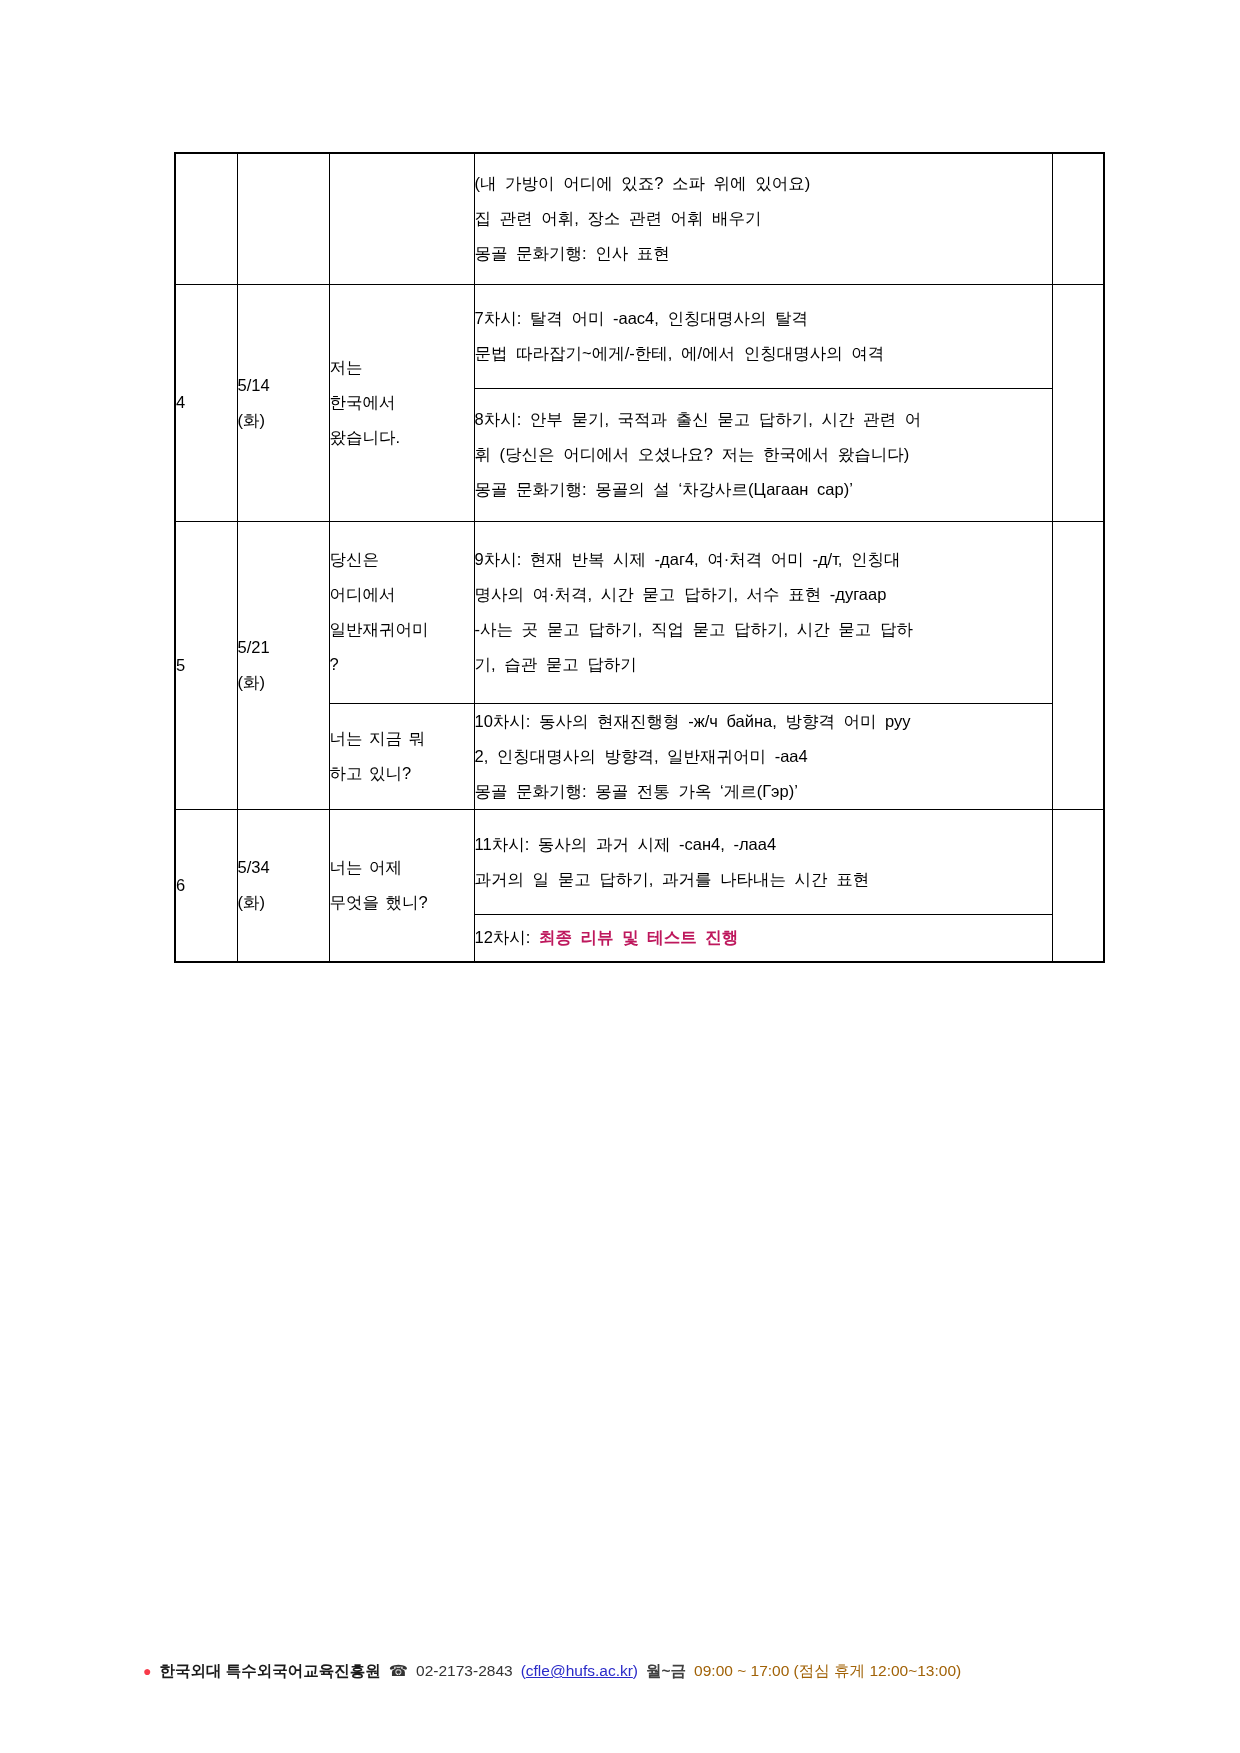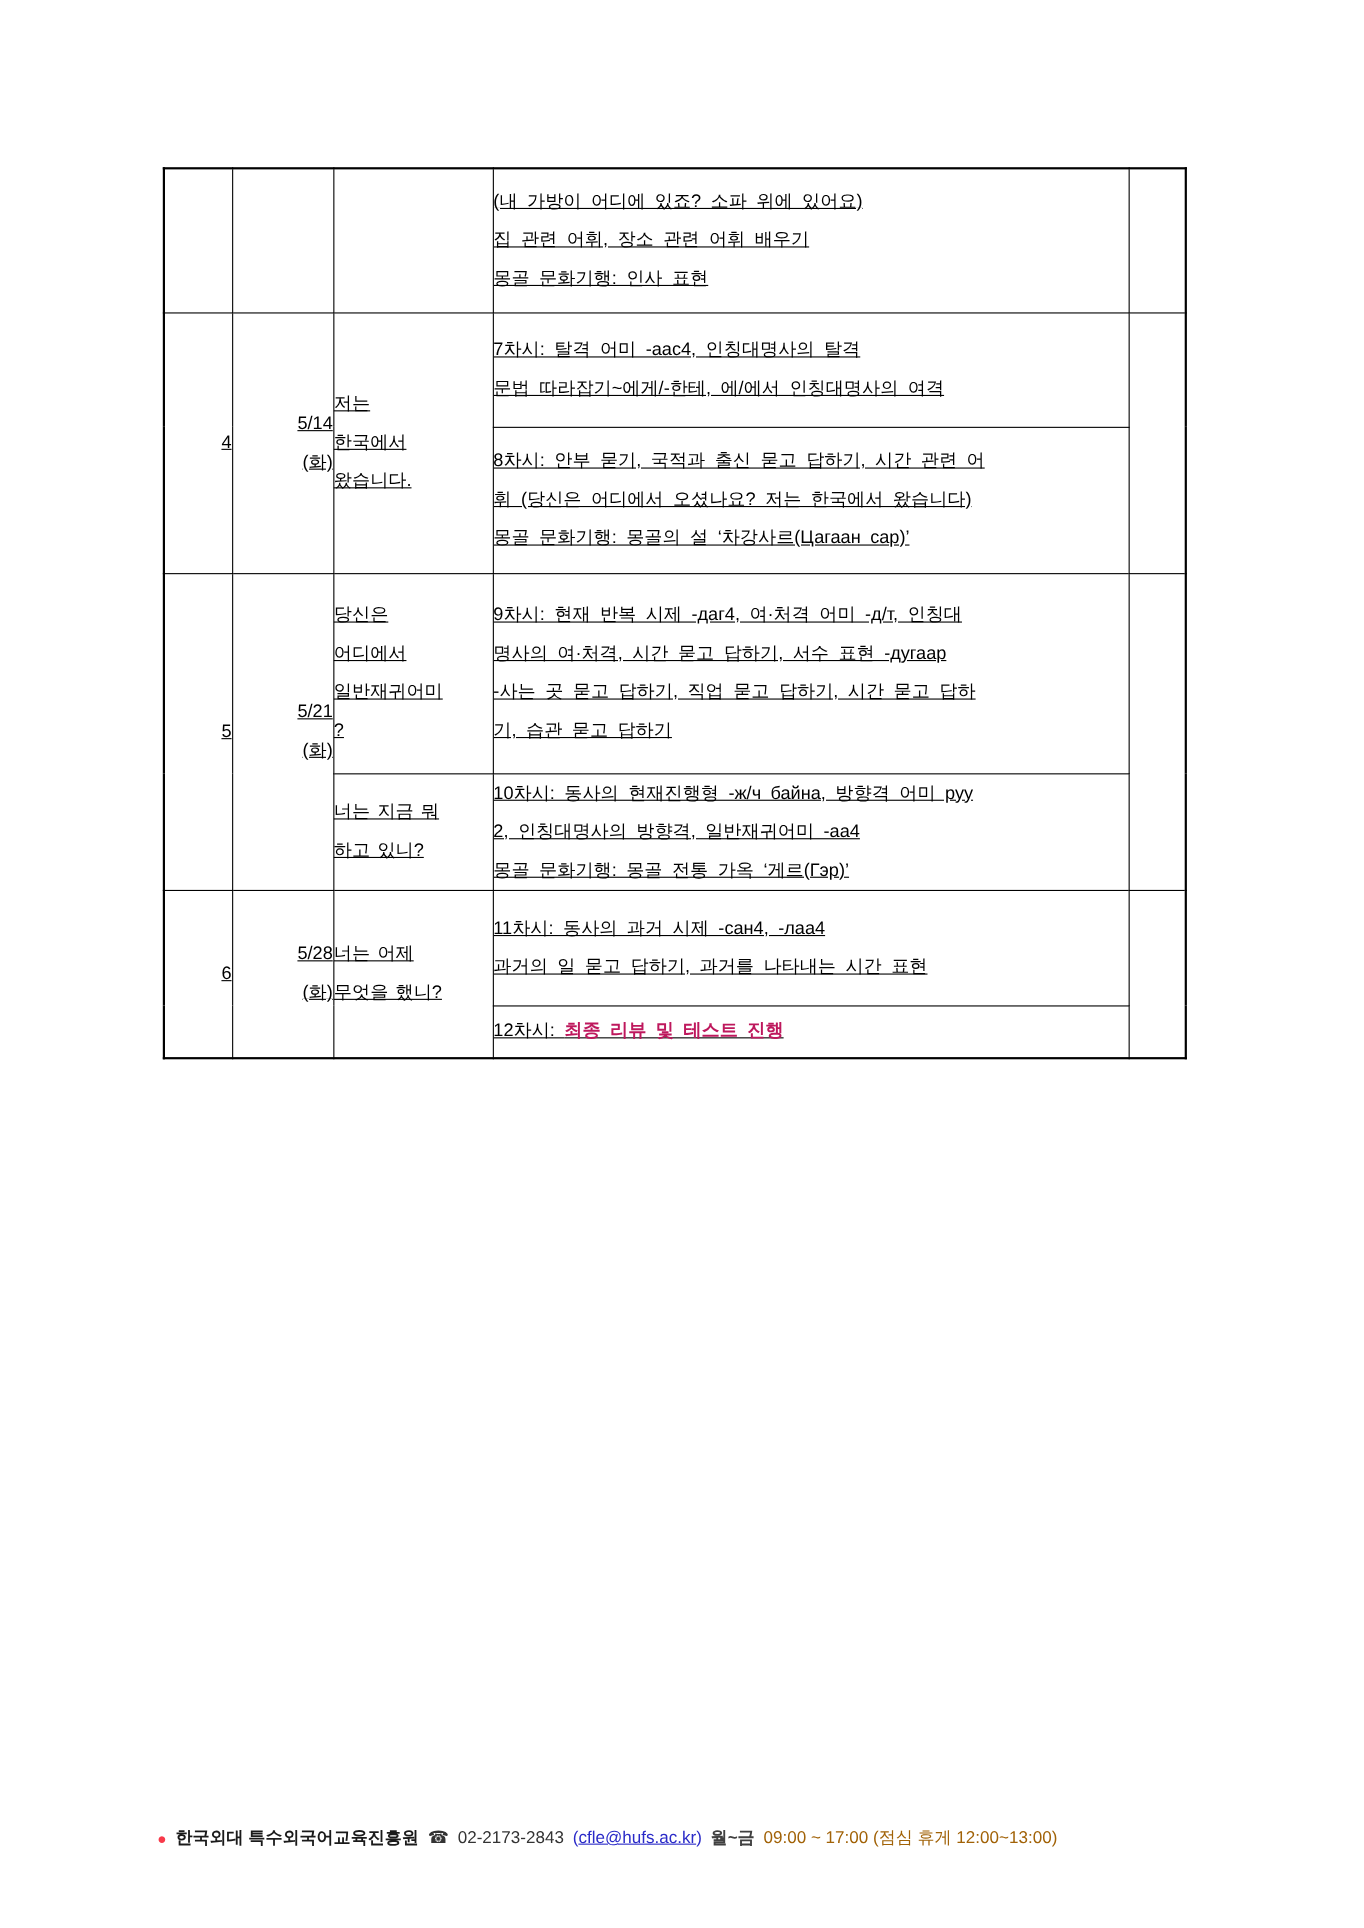--- a/index.html
+++ b/index.html
@@ -1,31 +1,30 @@
 <!DOCTYPE html>
 <html><head>
 <meta charset="utf-8">
 <style>
   html,body { margin:0; padding:0; background:#ffffff; }
   .page {
     position:relative; width:1240px; height:1753px; background:#ffffff;
     font-family:"Liberation Sans", sans-serif; color:#000000; overflow:hidden;
   }
   table.doc {
-    position:absolute; left:148px; top:152px;
+    position:absolute; left:174px; top:152px;
     border-collapse:collapse; table-layout:fixed;
     border:2.5px solid #000000;
-    text-decoration:underline;
   }
   table.doc td {
     border:1px solid #000000; padding:0; vertical-align:middle;
     font-size:16.5px; color:#000000;
   }
   .ln { line-height:35px; }
-  .c-center { text-align:right; }
+  .c-center { text-align:left; }
   .content { padding:2px 4px 2px 12px; word-spacing:4px; }
   .content .ln { white-space:nowrap; overflow:hidden; }
   .title-cell { padding:2px 4px 2px 10px; word-spacing:2px; }
   .red-strong { color:#be185d; font-weight:bold; }
   .notes {
     position:absolute; left:133px; top:963px;
     color:#2222dd; font-size:17.5px; word-spacing:5px; white-space:nowrap;
   }
   .notes .note-ln { line-height:33px; }
   .footer {
@@ -128,21 +127,21 @@
         <div class="ln">2, 인칭대명사의 방향격, 일반재귀어미 -аа4</div>
         <div class="ln">몽골 문화기행: 몽골 전통 가옥 ‘게르(Гэр)’</div>
       </td>
     </tr>
 
     <tr style="height:105px">
       <td class="c-center" rowspan="2">
         <div class="ln">6</div>
       </td>
       <td class="c-center" rowspan="2">
-        <div class="ln">5/28</div>
+        <div class="ln">5/34</div>
         <div class="ln">(화)</div>
       </td>
       <td class="title-cell" rowspan="2">
         <div class="ln">너는 어제</div>
         <div class="ln">무엇을 했니?</div>
       </td>
       <td class="content">
         <div class="ln">11차시: 동사의 과거 시제 -сан4, -лаа4</div>
         <div class="ln">과거의 일 묻고 답하기, 과거를 나타내는 시간 표현</div>
       </td>

